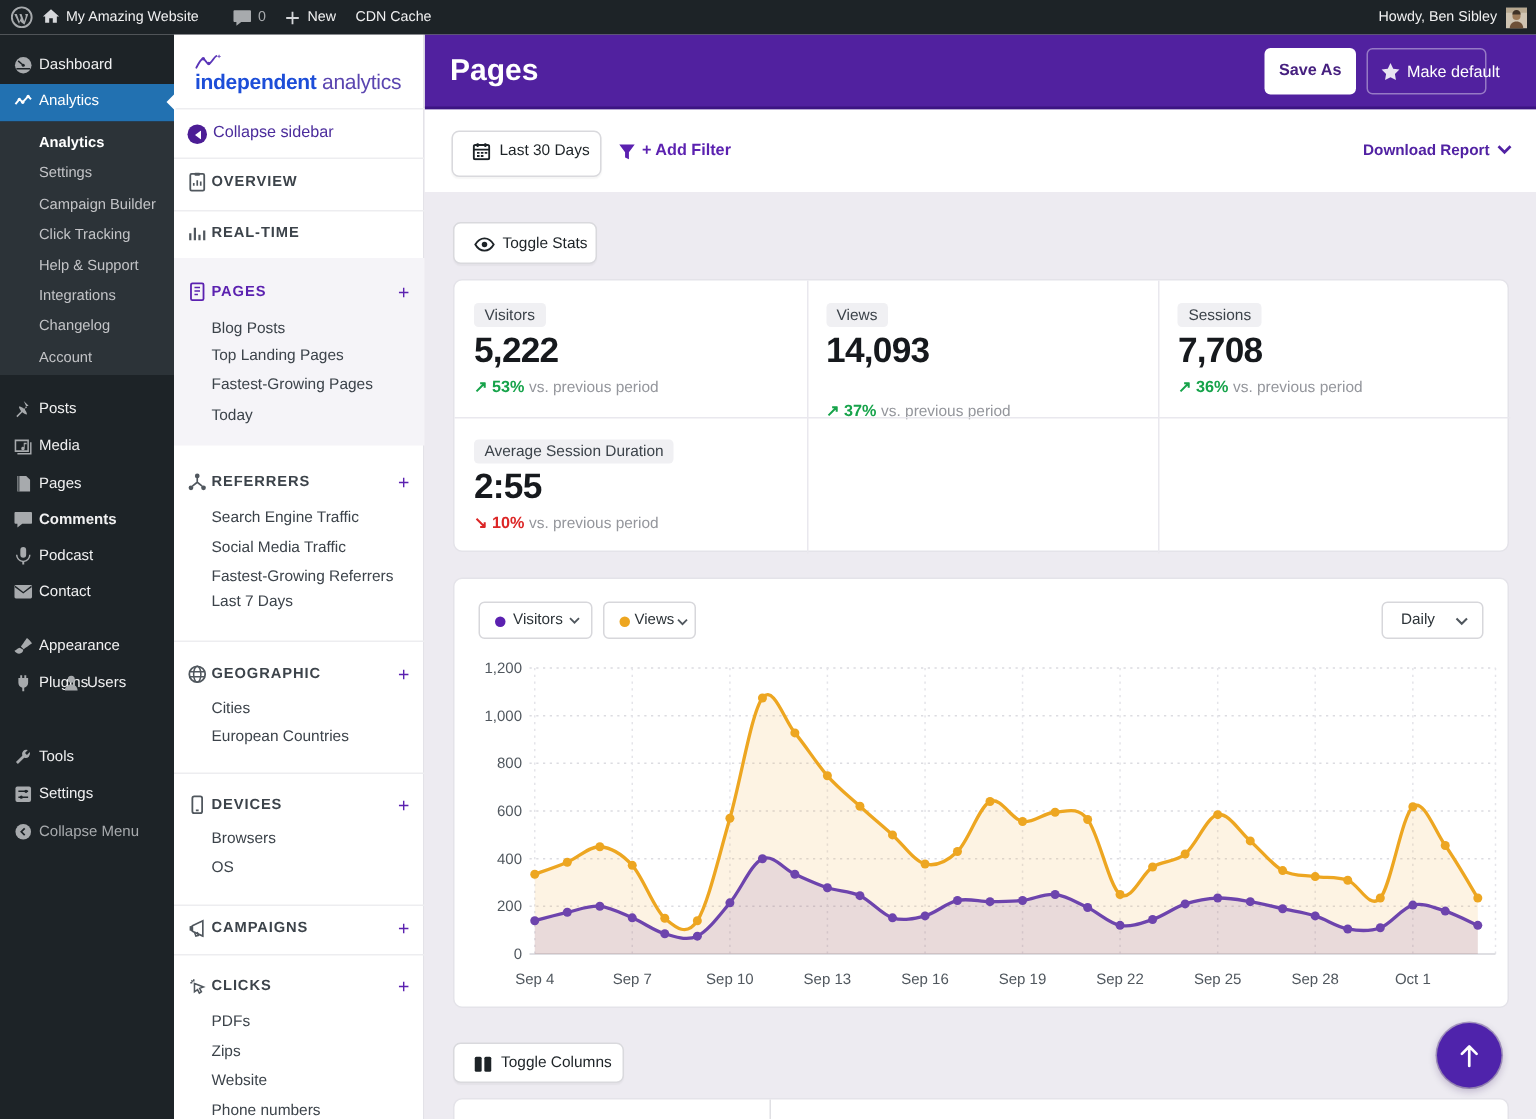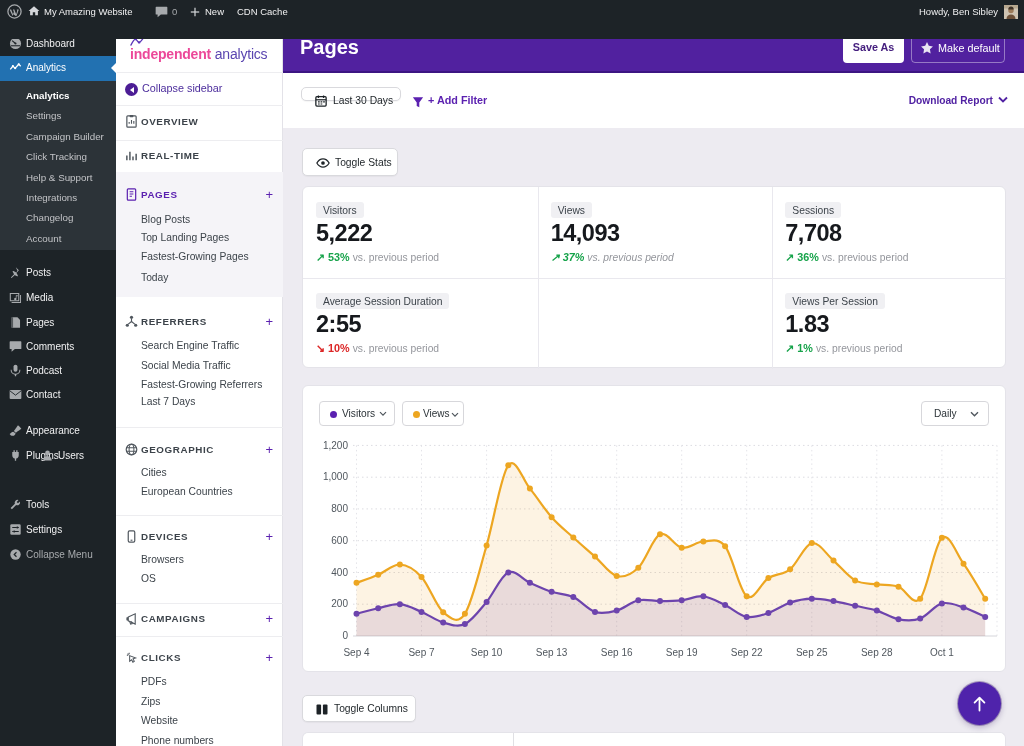--- a/index.html
+++ b/index.html
@@ -1,18 +1,18 @@
 <!DOCTYPE html>
 <html><head>
 <meta charset="utf-8">
 <style>
 *{margin:0;padding:0;box-sizing:border-box;}
 html,body{width:1024px;height:746px;overflow:hidden;background:#edebf1;font-family:"Liberation Sans",sans-serif;}
 .abs{position:absolute;}
-#adminbar{position:absolute;left:0;top:0;width:1024px;height:39px;background:#1d2327;z-index:50;}
+#adminbar{position:absolute;left:0;top:0;width:1024px;height:23px;background:#1d2327;z-index:50;}
 #adminbar .item{position:absolute;top:0;height:23px;line-height:23px;color:#f0f0f1;font-size:9.5px;}
 #wpmenu{position:absolute;left:0;top:23px;width:116px;height:723px;background:#1d2327;z-index:20;}
 .wpitem{position:absolute;left:0;width:116px;height:25px;color:#f0f0f1;font-size:10px;}
 .wpitem .ic{position:absolute;left:9px;top:6px;width:13px;height:13px;}
 .wpitem .lb{position:absolute;left:26px;top:0;line-height:25px;white-space:nowrap;}
 .wpsub{position:absolute;left:0;width:116px;background:#2c3338;}
 .wpsub div{height:20.4px;line-height:20.4px;padding-left:26px;color:#c3c4c7;font-size:9.8px;white-space:nowrap;}
 #iasb{position:absolute;left:116px;top:23px;width:167px;height:723px;background:#fff;z-index:30;border-right:1px solid #e3e2e8;}
 .sep{position:absolute;left:0;width:167px;height:1px;background:#ededf0;}
 .iahead{position:absolute;left:0;width:167px;height:20px;}
@@ -111,21 +111,21 @@
       <span class="lb">Media</span>
     </div>
   <div class="wpitem" style="top:287px;">
       <svg class="ic" viewBox="0 0 20 20">
         <path d="M4 2h9l4 4v12H4z" fill="#a7aaad"></path>
         <path d="M6 2v16M4 2h9l4 4v12H4z" fill="none" stroke="#1d2327" stroke-width="0"></path>
         <path d="M5.5 2v16" stroke="#1d2327" stroke-width="1"></path>
       </svg>
       <span class="lb">Pages</span>
     </div>
-  <div class="wpitem" style="top:311px;">
+  <div class="wpitem" style="top:311px;font-weight:bold;">
       <svg class="ic" viewBox="0 0 20 18">
         <path d="M2 1h16c.6 0 1 .4 1 1v10c0 .6-.4 1-1 1h-9l-5 4v-4H2c-.6 0-1-.4-1-1V2c0-.6.4-1 1-1z" fill="#a7aaad"></path>
       </svg>
       <span class="lb">Comments</span>
     </div>
   <div class="wpitem" style="top:335px;">
       <svg class="ic" viewBox="0 0 20 20">
         <rect x="7" y="1" width="6" height="11" rx="3" fill="#a7aaad"></rect>
         <path d="M4 9a6 6 0 0 0 12 0h1.5a7.5 7.5 0 0 1-6.5 7.4V19h-2v-2.6A7.5 7.5 0 0 1 2.5 9H4z" fill="#a7aaad"></path>
       </svg>
@@ -183,21 +183,21 @@
 <div style="position:absolute;left:104.5px;top:61.5px;width:0;height:0;border:6.5px solid transparent;border-right:6px solid #fff;z-index:45;"></div>
 
 <div id="iasb">
   <div style="position:absolute;left:0;top:0;width:167px;height:50px;border-bottom:1px solid #ededf0;">
     <svg style="position:absolute;left:14px;top:12px" width="22" height="12" viewBox="0 0 24 13">
         <path d="M1 11C3 7 4.5 4.5 6 4.5S8 8 10 8s3.5-4.5 5.5-5.5" stroke="#5a35b8" stroke-width="1.4" fill="none" stroke-linecap="round"></path>
         <circle cx="6" cy="4.5" r="1.3" fill="#5a35b8"></circle>
         <circle cx="10" cy="8" r="1.3" fill="#5a35b8"></circle>
         <path d="M17.5 1.2l.5 1.1 1.1.5-1.1.5-.5 1.1-.5-1.1-1.1-.5 1.1-.5z" fill="#7a5cc6"></path>
       </svg>
-    <div style="position:absolute;left:14px;top:23px;font-size:14px;letter-spacing:-0.2px;color:#40269e;white-space:nowrap;"><b style="color:#ec4899;">independent</b><span style="color:#5a45b0;"> analytics</span></div>
+    <div style="position:absolute;left:14px;top:23px;font-size:14px;letter-spacing:-0.2px;color:#40269e;white-space:nowrap;"><b style="color:#1d4ed8;">independent</b><span style="color:#5a45b0;"> analytics</span></div>
   </div>
   <div style="position:absolute;left:9px;top:60px;width:13px;height:13px;border-radius:50%;background:#4c1d95;"></div>
   <svg style="position:absolute;left:12.5px;top:63.5px" width="6" height="6" viewBox="0 0 6 6">
       <path d="M5 0L1 3l4 3z" fill="#fff"></path>
     </svg>
   <div style="position:absolute;left:26px;top:59px;font-size:10.8px;color:#4c2d9c;font-weight:500;">Collapse sidebar</div>
   <div class="sep" style="top:82px;"></div>
   <div class="iahead" style="top:89px;">
     <svg class="ic" viewBox="0 0 14 14">
         <rect x="2" y="1" width="10" height="12" rx="1" fill="none" stroke="#50575e" stroke-width="1.3"></rect>
@@ -285,29 +285,29 @@
   <div class="iasub" style="top:649.3px;">PDFs</div>
   <div class="iasub" style="top:668.9px;">Zips</div>
   <div class="iasub" style="top:688px;">Website</div>
   <div class="iasub" style="top:707.6px;">Phone numbers</div>
 </div>
 
 <div id="main">
   <div id="phead">
     <div style="position:absolute;left:17px;top:13px;font-size:20px;font-weight:bold;color:#fff;">Pages</div>
     <div style="position:absolute;left:560px;top:9px;width:61px;height:31px;background:#fff;border-radius:4px;text-align:center;line-height:31px;font-size:10.8px;font-weight:bold;color:#46207f;">Save As</div>
-    <div style="position:absolute;left:628px;top:9px;width:94px;height:31px;border:1px solid rgba(255,255,255,0.4);border-radius:4px;color:#fff;font-size:10.8px;">
+    <div style="position:absolute;left:628px;top:9px;width:80px;height:31px;border:1px solid rgba(255,255,255,0.4);border-radius:4px;color:#fff;font-size:10.8px;">
       <svg style="position:absolute;left:8px;top:8px" width="14" height="14" viewBox="0 0 20 20">
           <path d="M10 1.5l2.6 5.4 5.9.8-4.3 4.1 1 5.9L10 14.9l-5.2 2.8 1-5.9L1.5 7.7l5.9-.8z" fill="#e8e4f2"></path>
         </svg>
       <span style="position:absolute;left:26px;top:0;line-height:30px;white-space:nowrap;">Make default</span>
     </div>
   </div>
   <div id="toolbar">
-    <div class="wbtn" style="left:18px;top:14px;width:100px;height:14px;text-decoration:underline;">
+    <div class="wbtn" style="left:18px;top:14px;width:100px;height:31px;text-decoration:underline;">
       <svg style="position:absolute;left:13px;top:7px" width="12" height="12" viewBox="0 0 14 14">
           <rect x="1" y="2" width="12" height="11" rx="1.2" fill="none" stroke="#1d2327" stroke-width="1.5"></rect>
           <path d="M1 5.5h12" stroke="#1d2327" stroke-width="1.3"></path>
           <path d="M4 0.5v3M10 0.5v3" stroke="#1d2327" stroke-width="1.5"></path>
           <path d="M3.5 8h2M6.5 8h2M9.5 8h2M3.5 10.5h2M6.5 10.5h2" stroke="#1d2327" stroke-width="1.4"></path>
         </svg>
       <span style="position:absolute;left:31px;line-height:26px;font-weight:500;">Last 30 Days</span>
     </div>
     <div style="position:absolute;left:129px;top:20px;">
       <svg width="12" height="13" viewBox="0 0 14 14" style="vertical-align:-2px">
@@ -330,36 +330,31 @@
     </div>
     <div class="card" id="stats" style="left:19px;top:58px;width:704px;height:182px;">
         <div style="position:absolute;left:0.0px;top:0px;width:234px;height:91px;">
 <div style="position:absolute;left:13px;top:12.5px;"><span class="chip">Visitors</span></div>
 <div class="num" style="position:absolute;left:13px;top:33px;">5,222</div>
 <div style="position:absolute;left:13px;top:64px;font-size:10.8px;"><span class="grn">↗ 53%</span> <span class="vsl">vs. previous period</span></div>
 </div>
         <div style="position:absolute;left:234.7px;top:0px;width:234px;height:91px;">
 <div style="position:absolute;left:13px;top:12.5px;"><span class="chip">Views</span></div>
 <div class="num" style="position:absolute;left:13px;top:33px;">14,093</div>
-<div style="position:absolute;left:13px;top:64px;font-size:10.8px;font-style:italic;"><span class="grn">↗ 37%</span> <span class="vsl">vs. previous period</span></div>
+<div style="position:absolute;left:13px;top:80px;font-size:10.8px;"><span class="grn">↗ 37%</span> <span class="vsl">vs. previous period</span></div>
 </div>
         <div style="position:absolute;left:469.3px;top:0px;width:234px;height:91px;">
 <div style="position:absolute;left:13px;top:12.5px;"><span class="chip">Sessions</span></div>
 <div class="num" style="position:absolute;left:13px;top:33px;">7,708</div>
 <div style="position:absolute;left:13px;top:64px;font-size:10.8px;"><span class="grn">↗ 36%</span> <span class="vsl">vs. previous period</span></div>
 </div>
         <div style="position:absolute;left:0.0px;top:91px;width:234px;height:91px;">
 <div style="position:absolute;left:13px;top:12.5px;"><span class="chip">Average Session Duration</span></div>
 <div class="num" style="position:absolute;left:13px;top:33px;">2:55</div>
 <div style="position:absolute;left:13px;top:64px;font-size:10.8px;"><span class="red">↘ 10%</span> <span class="vsl">vs. previous period</span></div>
-</div>
-        <div style="position:absolute;left:469.3px;top:91px;width:234px;height:91px;">
-<div style="position:absolute;left:13px;top:12.5px;"><span class="chip">Views Per Session</span></div>
-<div class="num" style="position:absolute;left:13px;top:33px;">1.83</div>
-<div style="position:absolute;left:13px;top:64px;font-size:10.8px;"><span class="grn">↗ 1%</span> <span class="vsl">vs. previous period</span></div>
 </div>
         <div style="position:absolute;left:234.7px;top:0;width:1px;height:182px;background:#e9e8ee;"></div>
         <div style="position:absolute;left:469.3px;top:0;width:1px;height:182px;background:#e9e8ee;"></div>
         <div style="position:absolute;left:0;top:91px;width:704px;height:1px;background:#e9e8ee;"></div>
       </div>
     <div class="card" style="left:19px;top:257px;width:704px;height:287px;">
       <div class="selbox" style="left:16px;top:15px;width:76px;">
         <span style="position:absolute;left:10px;top:9px;width:7px;height:7px;border-radius:50%;background:#5b21b0;"></span>
         <span style="position:absolute;left:22px;line-height:24px;">Visitors</span>
         <svg style="position:absolute;right:7px;top:9px" width="8" height="6" viewBox="0 0 10 8">

